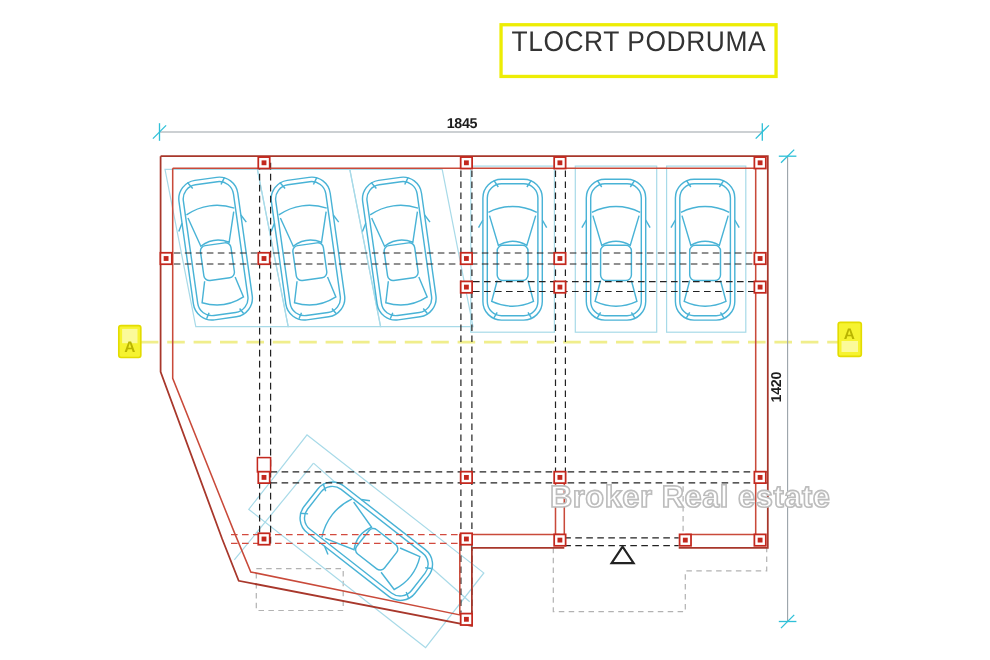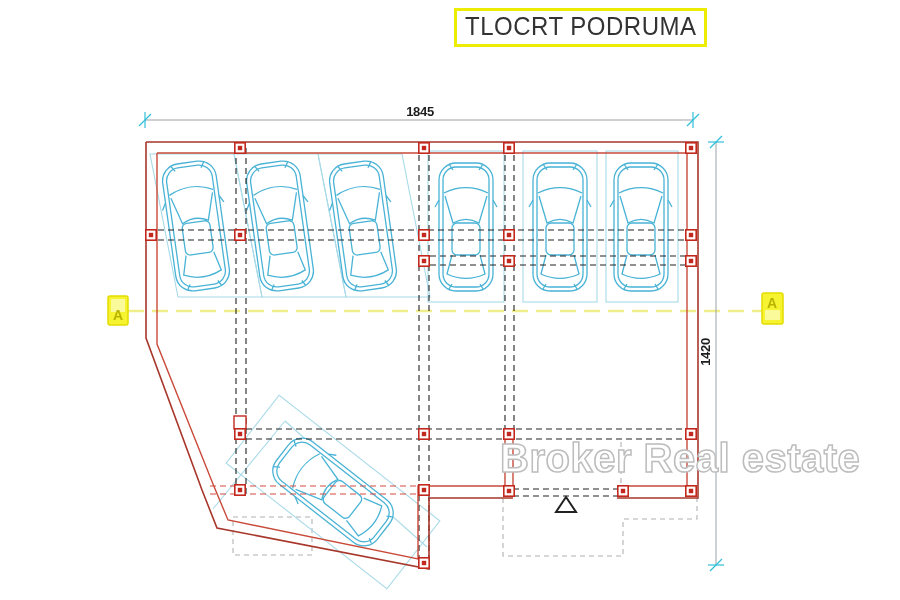--- a/index.html
+++ b/index.html
@@ -1,23 +1,23 @@
 <!DOCTYPE html>
 <html><head>
 <meta charset="utf-8">
 <style>
   html,body{margin:0;padding:0;background:#fff;}
   .canvas{position:relative;width:900px;height:600px;background:#ffffff;overflow:hidden;
           font-family:"Liberation Sans",sans-serif;}
   .plan-svg{position:absolute;left:0;top:0;}
-  .title-box{position:absolute;left:454px;top:8px;border:3px solid #eded04;background:#fff;
-             padding:1px 8px 4px 8px;white-space:nowrap;}
+  .title-box{position:absolute;left:454px;top:21px;border:3px solid #eded04;background:#fff;
+             padding:1px 8px 15px 8px;white-space:nowrap;}
   .title-box span{display:inline-block;font-size:24px;font-weight:400;color:#333;
                   letter-spacing:0.5px;transform:scaleY(1.08);transform-origin:center;}
-  .watermark{position:absolute;left:500px;top:436px;z-index:6;font-size:40px;font-weight:bold;
+  .watermark{position:absolute;left:500px;top:436px;z-index:6;font-size:28px;font-weight:bold;
              letter-spacing:0.5px;color:#ffffff;-webkit-text-stroke:1.5px #bdbdbd;
              text-shadow:0 0 1px #c8c8c8;white-space:nowrap;}
   .dim{font-size:13px;font-weight:bold;fill:#1d1d1d;letter-spacing:-0.3px;
        font-family:"Liberation Sans",sans-serif;}
   .marker-letter{font-size:14px;font-weight:bold;fill:#b9b400;
                  font-family:"Liberation Sans",sans-serif;}
 </style>
 </head>
 <body>
 

